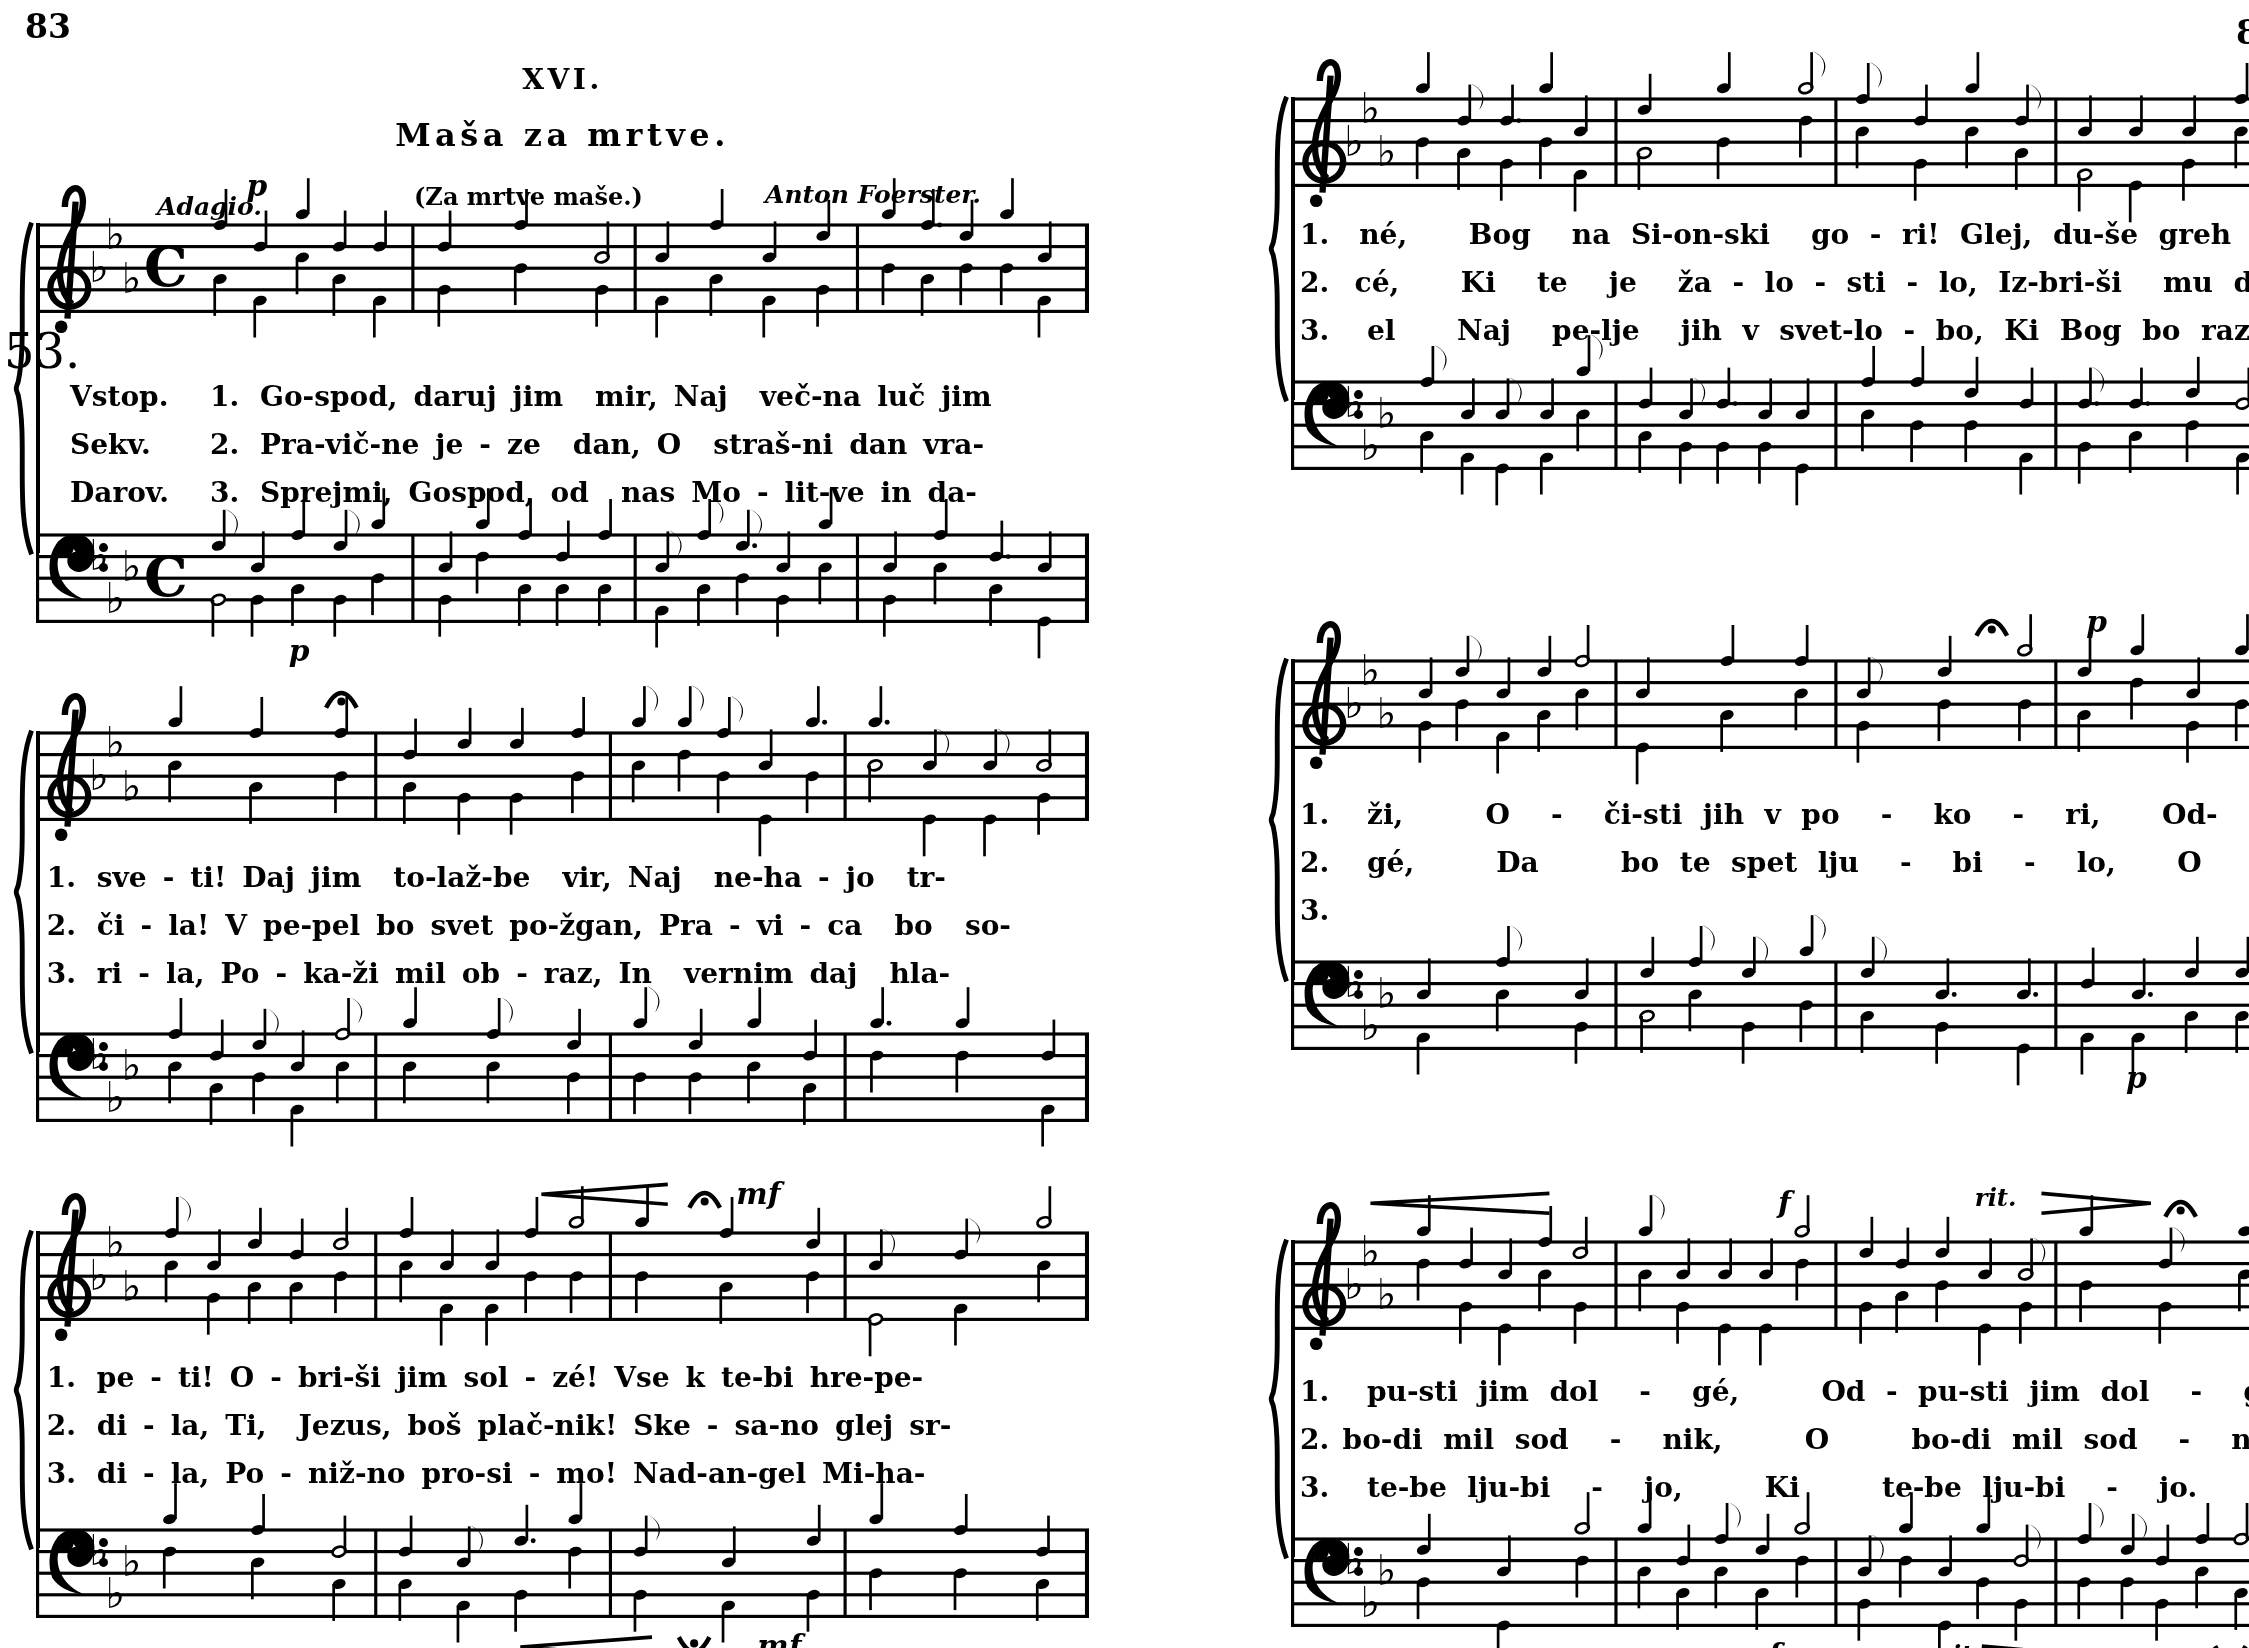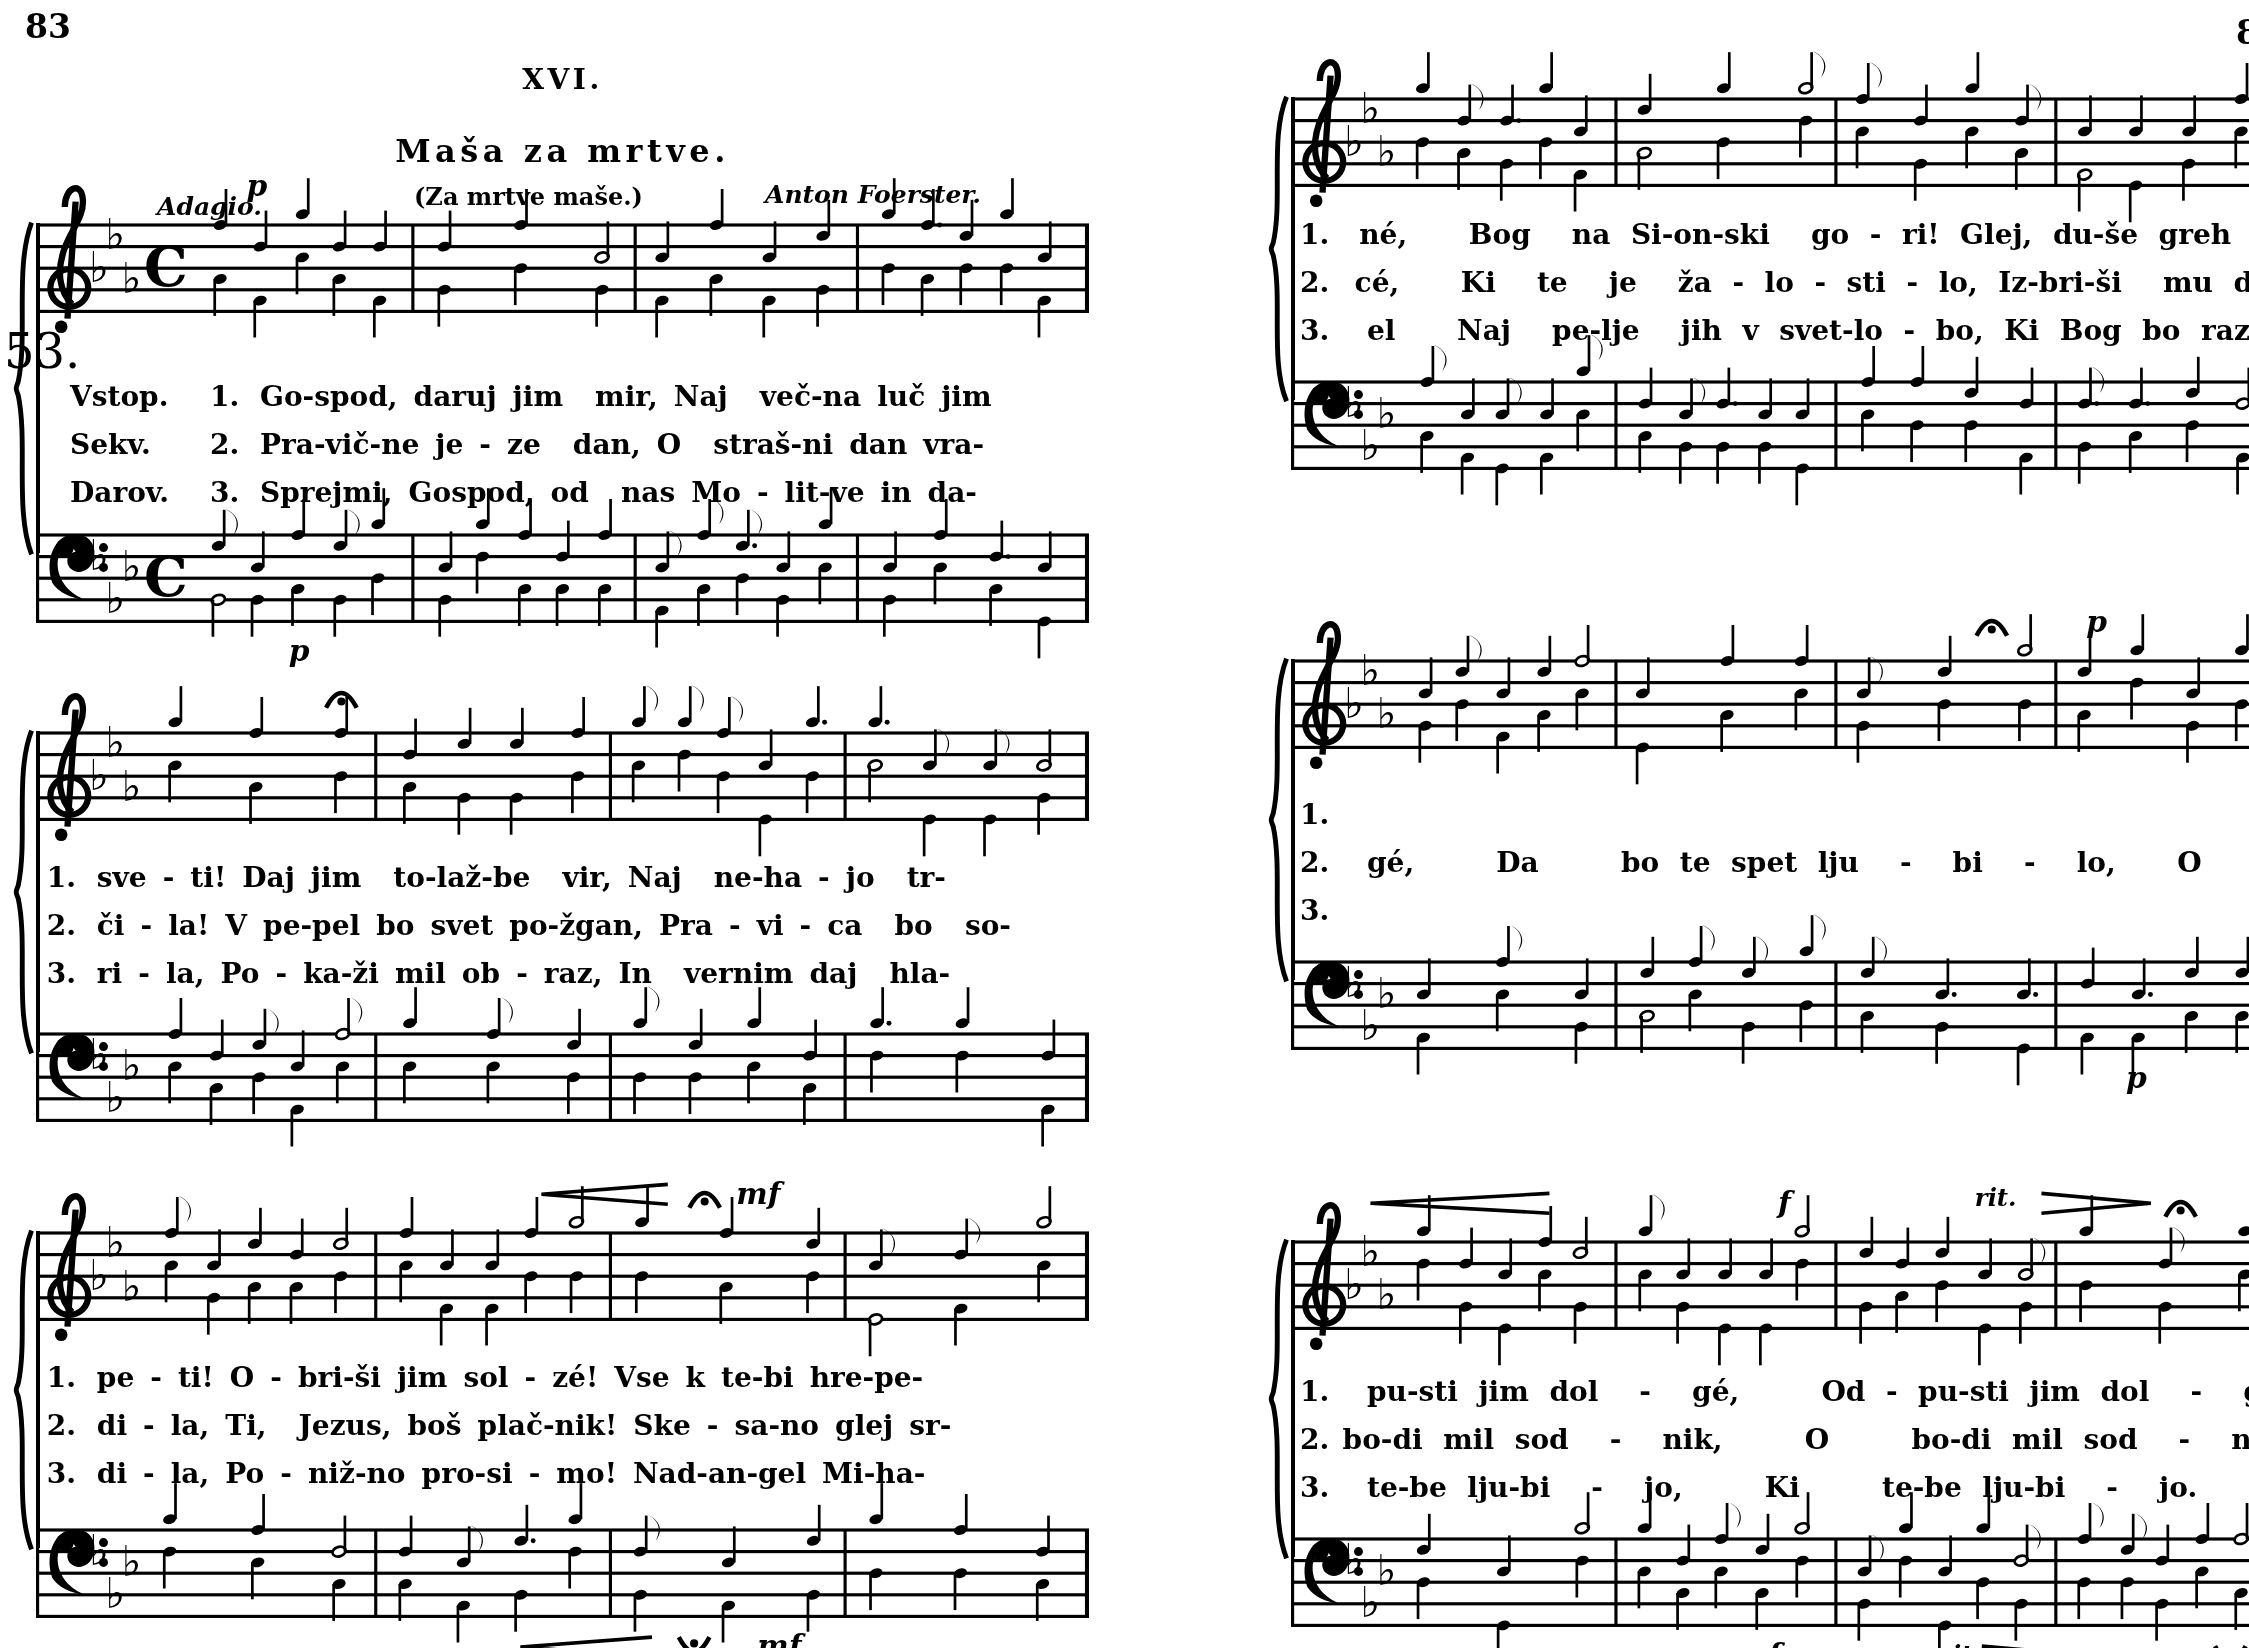--- a/index.html
+++ b/index.html
@@ -3,21 +3,21 @@
 <meta charset="utf-8">
 <style>
   html,body{margin:0;padding:0;}
   body{
     width:2295px;height:1648px;position:relative;background:#fff;color:#000;
     font-family:"DejaVu Serif", serif; overflow:hidden;
   }
   .pagenum{position:absolute;font-size:33px;font-weight:700;}
   .hdr-number{position:absolute;left:36px;width:1053px;top:63px;text-align:center;
     font-size:28px;font-weight:700;letter-spacing:3.6px;}
-  .hdr-title{position:absolute;left:36px;width:1053px;top:132px;text-align:center;
+  .hdr-title{position:absolute;left:36px;width:1053px;top:116px;text-align:center;
     font-size:32px;font-weight:700;letter-spacing:4.5px;}
   .hdr-tempo{position:absolute;left:157px;top:180px;font-size:25px;font-weight:700;font-style:italic;margin-top:12px;}
   .hdr-sub{position:absolute;left:414px;top:182px;font-size:24px;font-weight:700;}
   .hdr-comp{position:absolute;left:765px;top:180px;font-size:25px;font-weight:700;font-style:italic;}
   .piece-number{position:absolute;left:-32px;top:170px;font-size:48px;font-weight:400;}
   .system{position:absolute;height:522px;}
   .staff{position:absolute;left:0;width:100%;height:207px;display:block;}
   .staff.treble{top:0;}
   .staff.bass{top:var(--bass);}
   .sys-barline{position:absolute;left:0;top:70px;width:3.6px;background:#000;
@@ -949,21 +949,21 @@
       <ellipse cx="2113.54" cy="136" rx="15" ry="10.5" transform="rotate(-18 2113.54 136)"></ellipse>
       <rect x="2123.54" y="56" width="6" height="80"></rect>
       <ellipse cx="2113.54" cy="256" rx="15" ry="10.5" transform="rotate(-18 2113.54 256)"></ellipse>
       <rect x="2098.54" y="256" width="6" height="82"></rect>
       <path class="fer" d="M 1524.05 104 Q 1558.05 38 1592.05 104"></path>
       <circle cx="1558.05" cy="90" r="9"></circle>
       <text class="dyn" x="1768" y="96">p</text>
     </svg>
   <div class="lyrics">
     <div class="verse">
-      <span class="vnum">1.</span>
+      <span class="vnum">1.</span><span class="vtext">ži,    O  -  či-sti jih v po  -  ko  -  ri,   Od-</span>
     </div>
     <div class="verse">
       <span class="vnum">2.</span><span class="vtext">gé,    Da    bo te spet lju  -  bi  -  lo,   O</span>
     </div>
     <div class="verse">
       <span class="vnum">3.</span>
     </div>
   </div>
   <svg class="staff bass" viewBox="0 0 2210 460" preserveAspectRatio="none">
       <rect x="0" y="156.5" width="2210" height="7"></rect>

